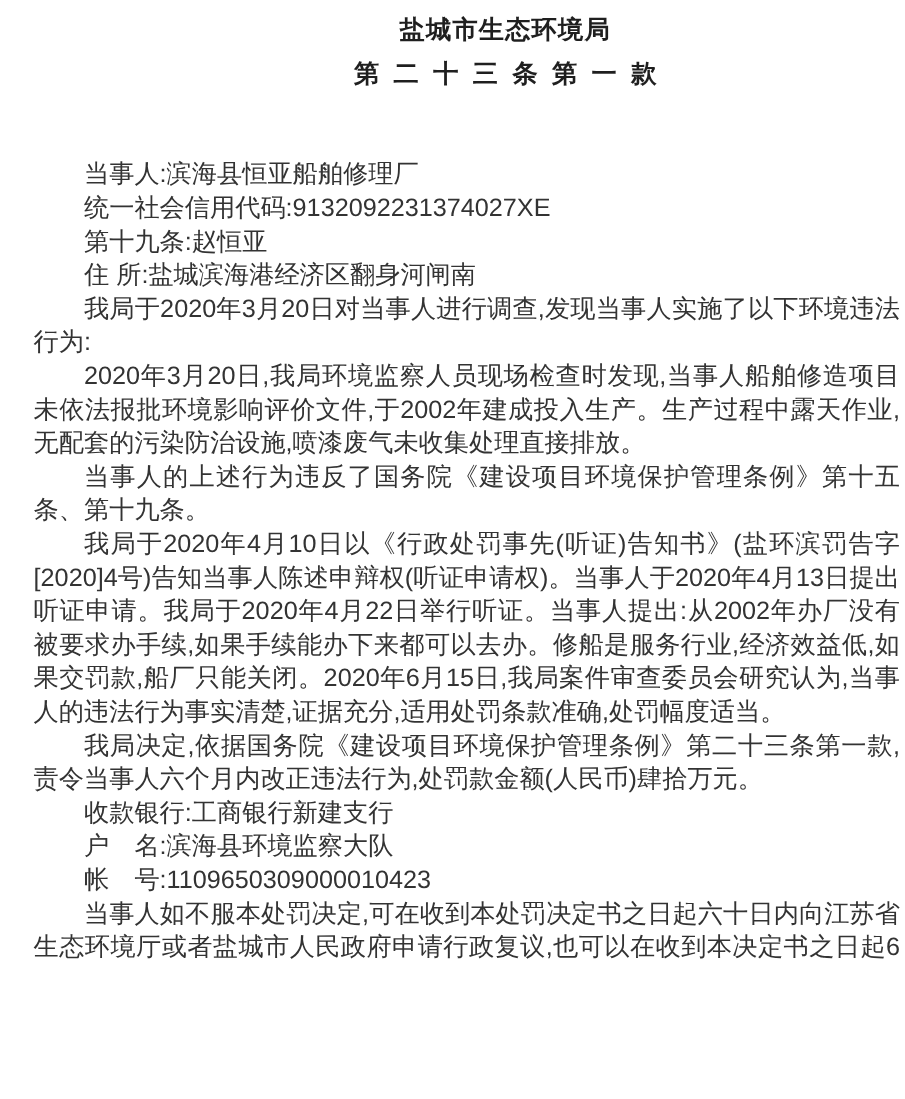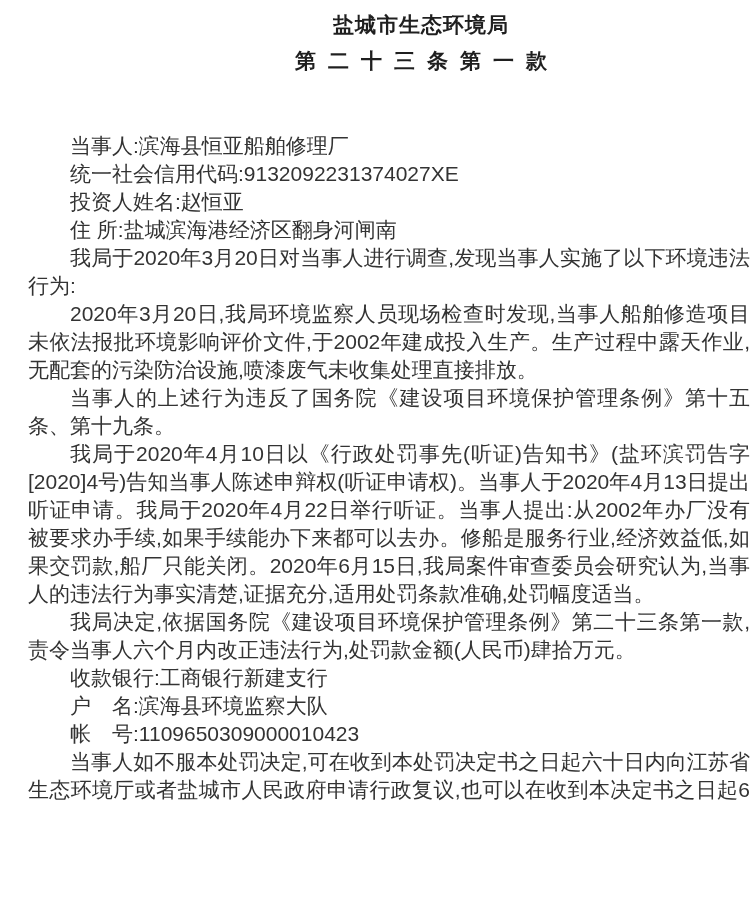--- a/index.html
+++ b/index.html
@@ -101,21 +101,21 @@
 <div class="page">
 
   <div class="doc-header">
     <div class="doc-title1">盐城市生态环境局</div>
     <div class="doc-title2">第二十三条第一款</div>
   </div>
 
   <div class="doc-body">
     <p>当事人:滨海县恒亚船舶修理厂</p>
     <p>统一社会信用代码:9132092231374027XE</p>
-    <p>投资人姓名:赵恒亚</p>
+    <p>第十九条:赵恒亚</p>
     <p>住 所:盐城滨海港经济区翻身河闸南</p>
     <p>我局于2020年3月20日对当事人进行调查,发现当事人实施了以下环境违法行为:</p>
     <p>2020年3月20日,我局环境监察人员现场检查时发现,当事人船舶修造项目未依法报批环境影响评价文件,于2002年建成投入生产。生产过程中露天作业,无配套的污染防治设施,喷漆废气未收集处理直接排放。</p>
     <p>当事人的上述行为违反了国务院《建设项目环境保护管理条例》第十五条、第十九条。</p>
     <p>我局于2020年4月10日以《行政处罚事先(听证)告知书》(盐环滨罚告字[2020]4号)告知当事人陈述申辩权(听证申请权)。当事人于2020年4月13日提出听证申请。我局于2020年4月22日举行听证。当事人提出:从2002年办厂没有被要求办手续,如果手续能办下来都可以去办。修船是服务行业,经济效益低,如果交罚款,船厂只能关闭。2020年6月15日,我局案件审查委员会研究认为,当事人的违法行为事实清楚,证据充分,适用处罚条款准确,处罚幅度适当。</p>
     <p>我局决定,依据国务院《建设项目环境保护管理条例》第二十三条第一款,责令当事人六个月内改正违法行为,处罚款金额(人民币)肆拾万元。</p>
     <p>收款银行:工商银行新建支行</p>
     <p>户　名:滨海县环境监察大队</p>
     <p>帐　号:1109650309000010423</p>
     <p>当事人如不服本处罚决定,可在收到本处罚决定书之日起六十日内向江苏省生态环境厅或者盐城市人民政府申请行政复议,也可以在收到本决定书之日起6个月内向灌南县人民法院提起行政诉讼。申请行政复议或者提起行政诉讼,不停止行政处罚决定的执行。</p>

